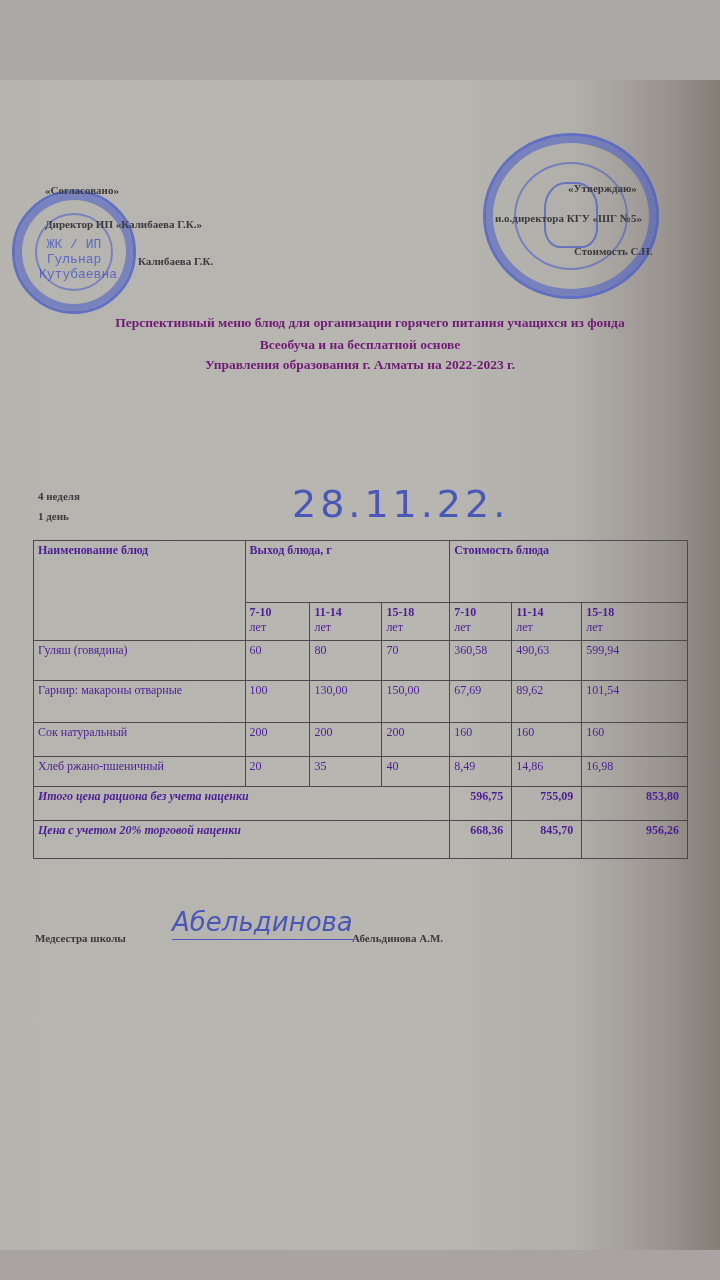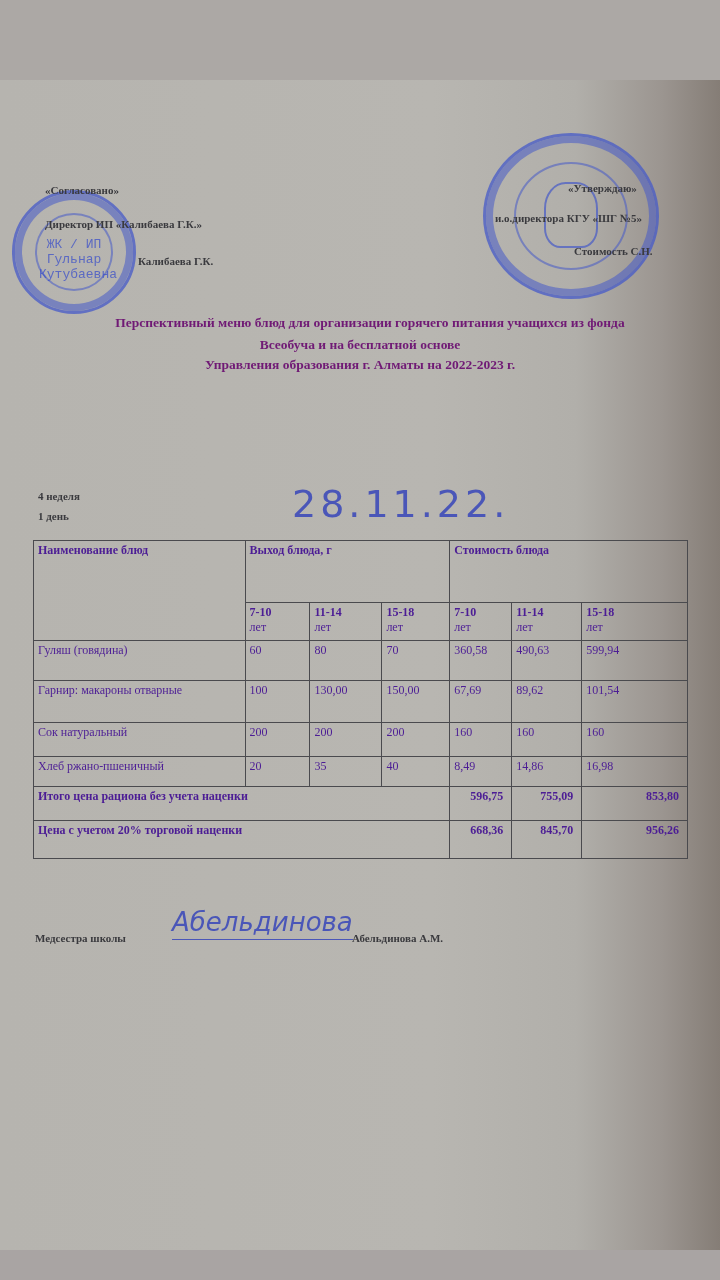--- a/index.html
+++ b/index.html
@@ -32,21 +32,21 @@
   .hand { font-family:"DejaVu Sans", sans-serif; color:#4a56b8; font-style:italic; }
 
   table.menu {
     position:absolute; left:33px; top:540px; width:655px;
     border-collapse:collapse; font-size:12px; color:#4c1d95;
   }
   table.menu td { border:1px solid #4a4a4e; vertical-align:top; padding:2px 4px; }
   .num { }
   .rnum { text-align:right; padding-right:8px !important; font-weight:bold; }
   .hdr { font-weight:bold; }
-  .it { font-weight:bold; }
+  .it { font-style:italic; font-weight:bold; }
 </style>
 </head>
 <body>
 
 <div class="wall-top"></div>
 <div class="paper"></div>
 <div class="floor"></div>
 
 <div class="stamp" style="left:12px; top:190px; width:118px; height:118px;">
   <div class="inner" style="left:20px; top:20px; width:74px; height:74px;"></div>

